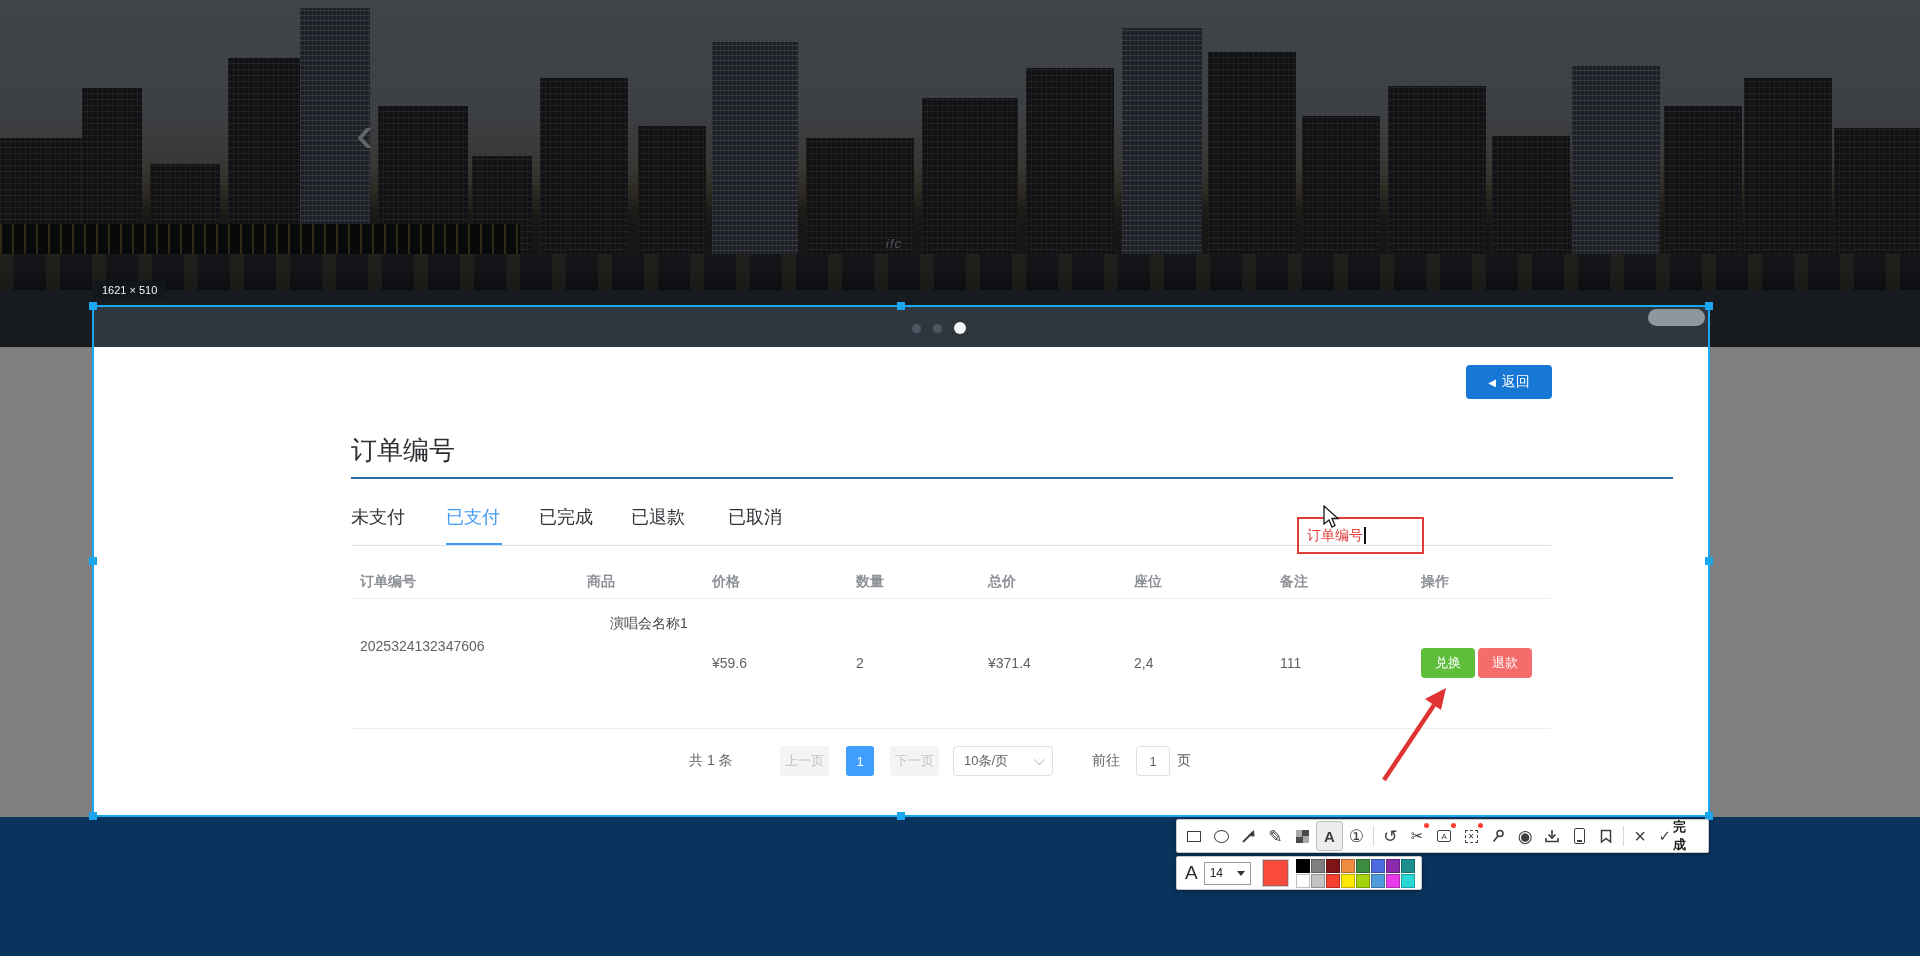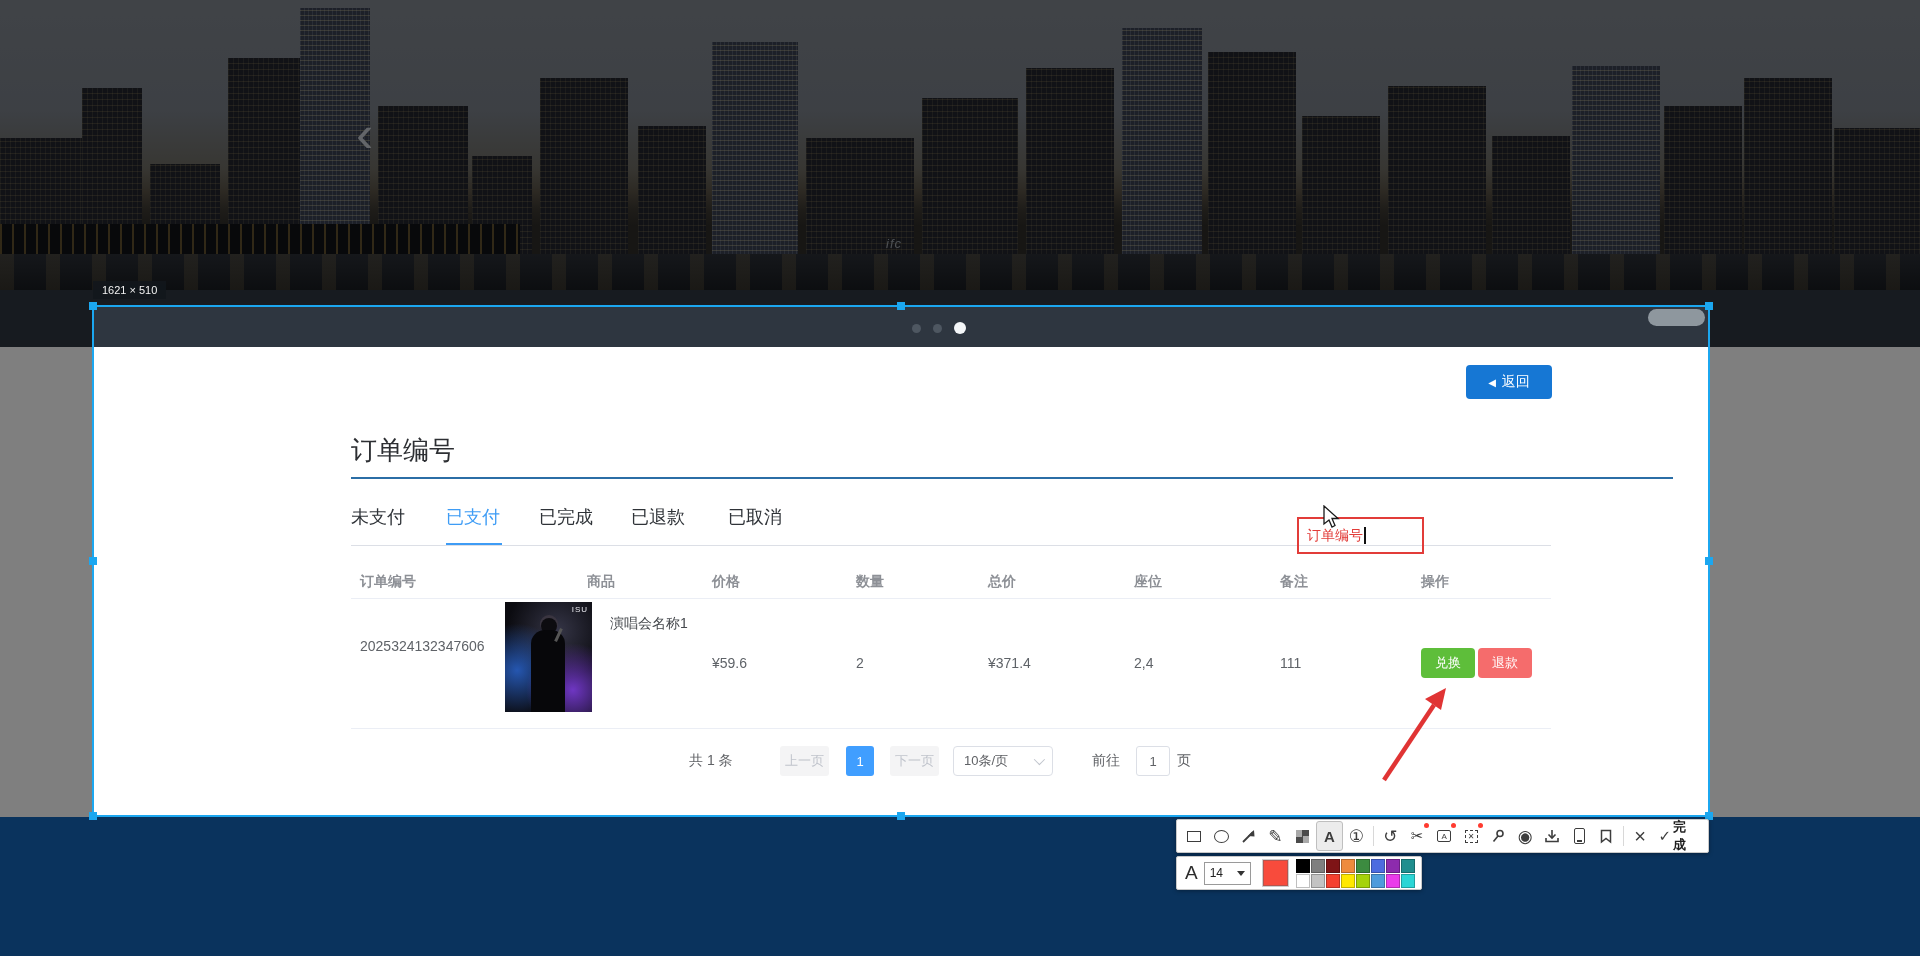--- a/index.html
+++ b/index.html
@@ -186,26 +186,20 @@
   <div class="th" style="left:712px">价格</div>
   <div class="th" style="left:856px">数量</div>
   <div class="th" style="left:988px">总价</div>
   <div class="th" style="left:1134px">座位</div>
   <div class="th" style="left:1280px">备注</div>
   <div class="th" style="left:1421px">操作</div>
   <div class="th-border"></div>
 
   <div class="td" style="left:360px;top:288px;width:132px;line-height:22px;word-break:break-all">2025324132347606</div>
 
-  <div class="thumb">
-    <span class="head"></span>
-    <span class="person"></span>
-    <span class="mic"></span>
-    <span class="isu">ISU</span>
-  </div>
   <div class="td" style="left:610px;top:268px;color:#45484d">演唱会名称1</div>
 
   <div class="td" style="left:712px;top:308px">¥59.6</div>
   <div class="td" style="left:856px;top:308px">2</div>
   <div class="td" style="left:988px;top:308px">¥371.4</div>
   <div class="td" style="left:1134px;top:308px">2,4</div>
   <div class="td" style="left:1280px;top:308px">111</div>
 
   <button class="btn-exchange">兑换</button>
   <button class="btn-refund">退款</button>

